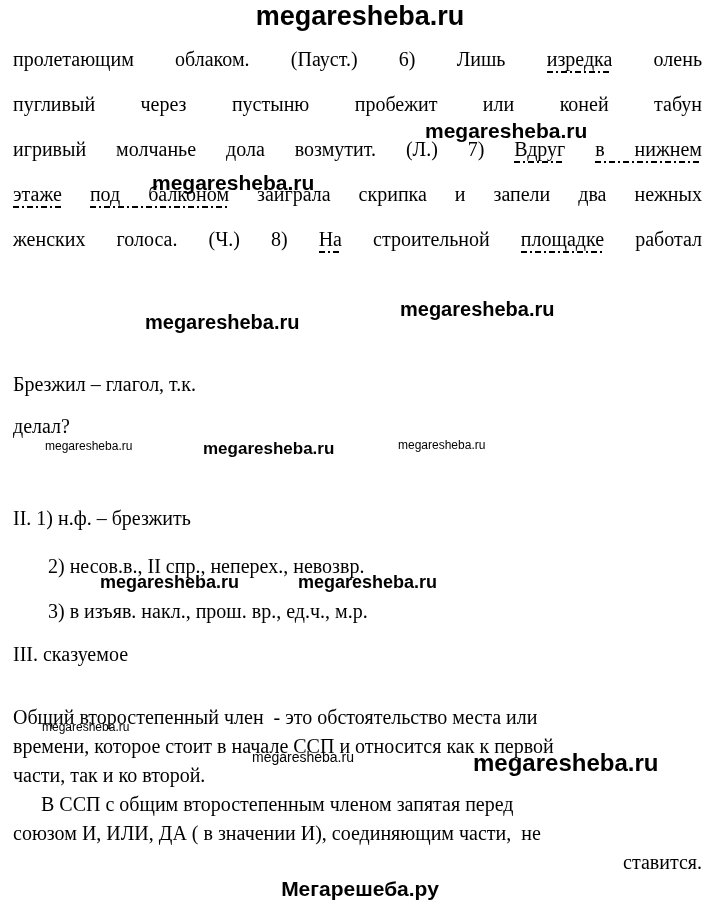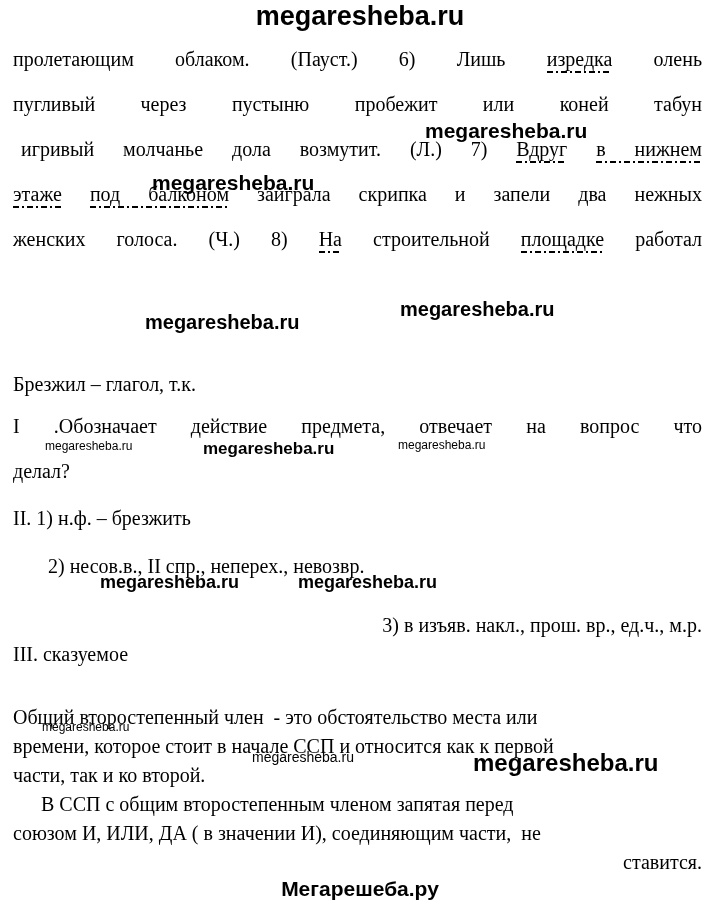--- a/index.html
+++ b/index.html
@@ -50,38 +50,37 @@
 <body>
 
 <div class="page">
 
   <div class="site-header">megaresheba.ru</div>
 
   <div class="doc">
       <div class="block" style="top: 37px;">
         <div class="line j" style="line-height: 45px;"><span>пролетающим облаком. (Пауст.) 6) Лишь </span><span class="u">изредка</span><span> олень</span></div>
         <div class="line j" style="line-height: 45px;"><span>пугливый через пустыню пробежит или коней табун</span></div>
-        <div class="line j" style="line-height: 45px; margin-left: 8px;"><span>игривый молчанье дола возмутит. (Л.) 7) </span><span class="u">Вдруг</span><span> </span><span class="u">в нижнем</span></div>
+        <div class="line j" style="line-height: 45px;"><span>игривый молчанье дола возмутит. (Л.) 7) </span><span class="u">Вдруг</span><span> </span><span class="u">в нижнем</span></div>
         <div class="line j" style="line-height: 45px;"><span class="u">этаже</span><span> </span><span class="u">под балконом</span><span> заиграла скрипка и запели два нежных</span></div>
         <div class="line j" style="line-height: 45px;"><span>женских голоса. (Ч.) 8) </span><span class="u">На</span><span> строительной </span><span class="u">площадке</span><span> работал</span></div>
       </div>
       <div class="block" style="top: 362px;">
         <div class="line" style="line-height: 45px;"><span>Брезжил – глагол, т.к.</span></div>
       </div>
       <div class="block" style="top: 404px;">
-        <div class="line j" style="line-height: 45px;"><span>I .Обозначает действие предмета, отвечает на вопрос что</span></div>
         <div class="line" style="line-height: 45px;"><span>делал?</span></div>
       </div>
       <div class="block" style="top: 496px;">
         <div class="line" style="line-height: 45px;"><span>II. 1) н.ф. – брезжить</span></div>
       </div>
       <div class="block" style="top: 544px;">
         <div class="line" style="line-height: 45px; padding-left: 35px;"><span>2) несов.в., II спр., неперех., невозвр.</span></div>
       </div>
-      <div class="block" style="top: 603px; text-align: right;">
+      <div class="block" style="top: 589px;">
         <div class="line" style="line-height: 45px; padding-left: 35px;"><span>3) в изъяв. накл., прош. вр., ед.ч., м.р.</span></div>
       </div>
       <div class="block" style="top: 632px;">
         <div class="line" style="line-height: 45px;"><span>III. сказуемое</span></div>
       </div>
       <div class="block" style="top: 703px;">
         <div class="line" style="line-height: 29px;"><span>Общий второстепенный член  - это обстоятельство места или</span></div>
         <div class="line" style="line-height: 29px;"><span>времени, которое стоит в начале ССП и относится как к первой</span></div>
         <div class="line" style="line-height: 29px;"><span>части, так и ко второй.</span></div>
         <div class="line" style="line-height: 29px; padding-left: 28px;"><span>В ССП с общим второстепенным членом запятая перед</span></div>

